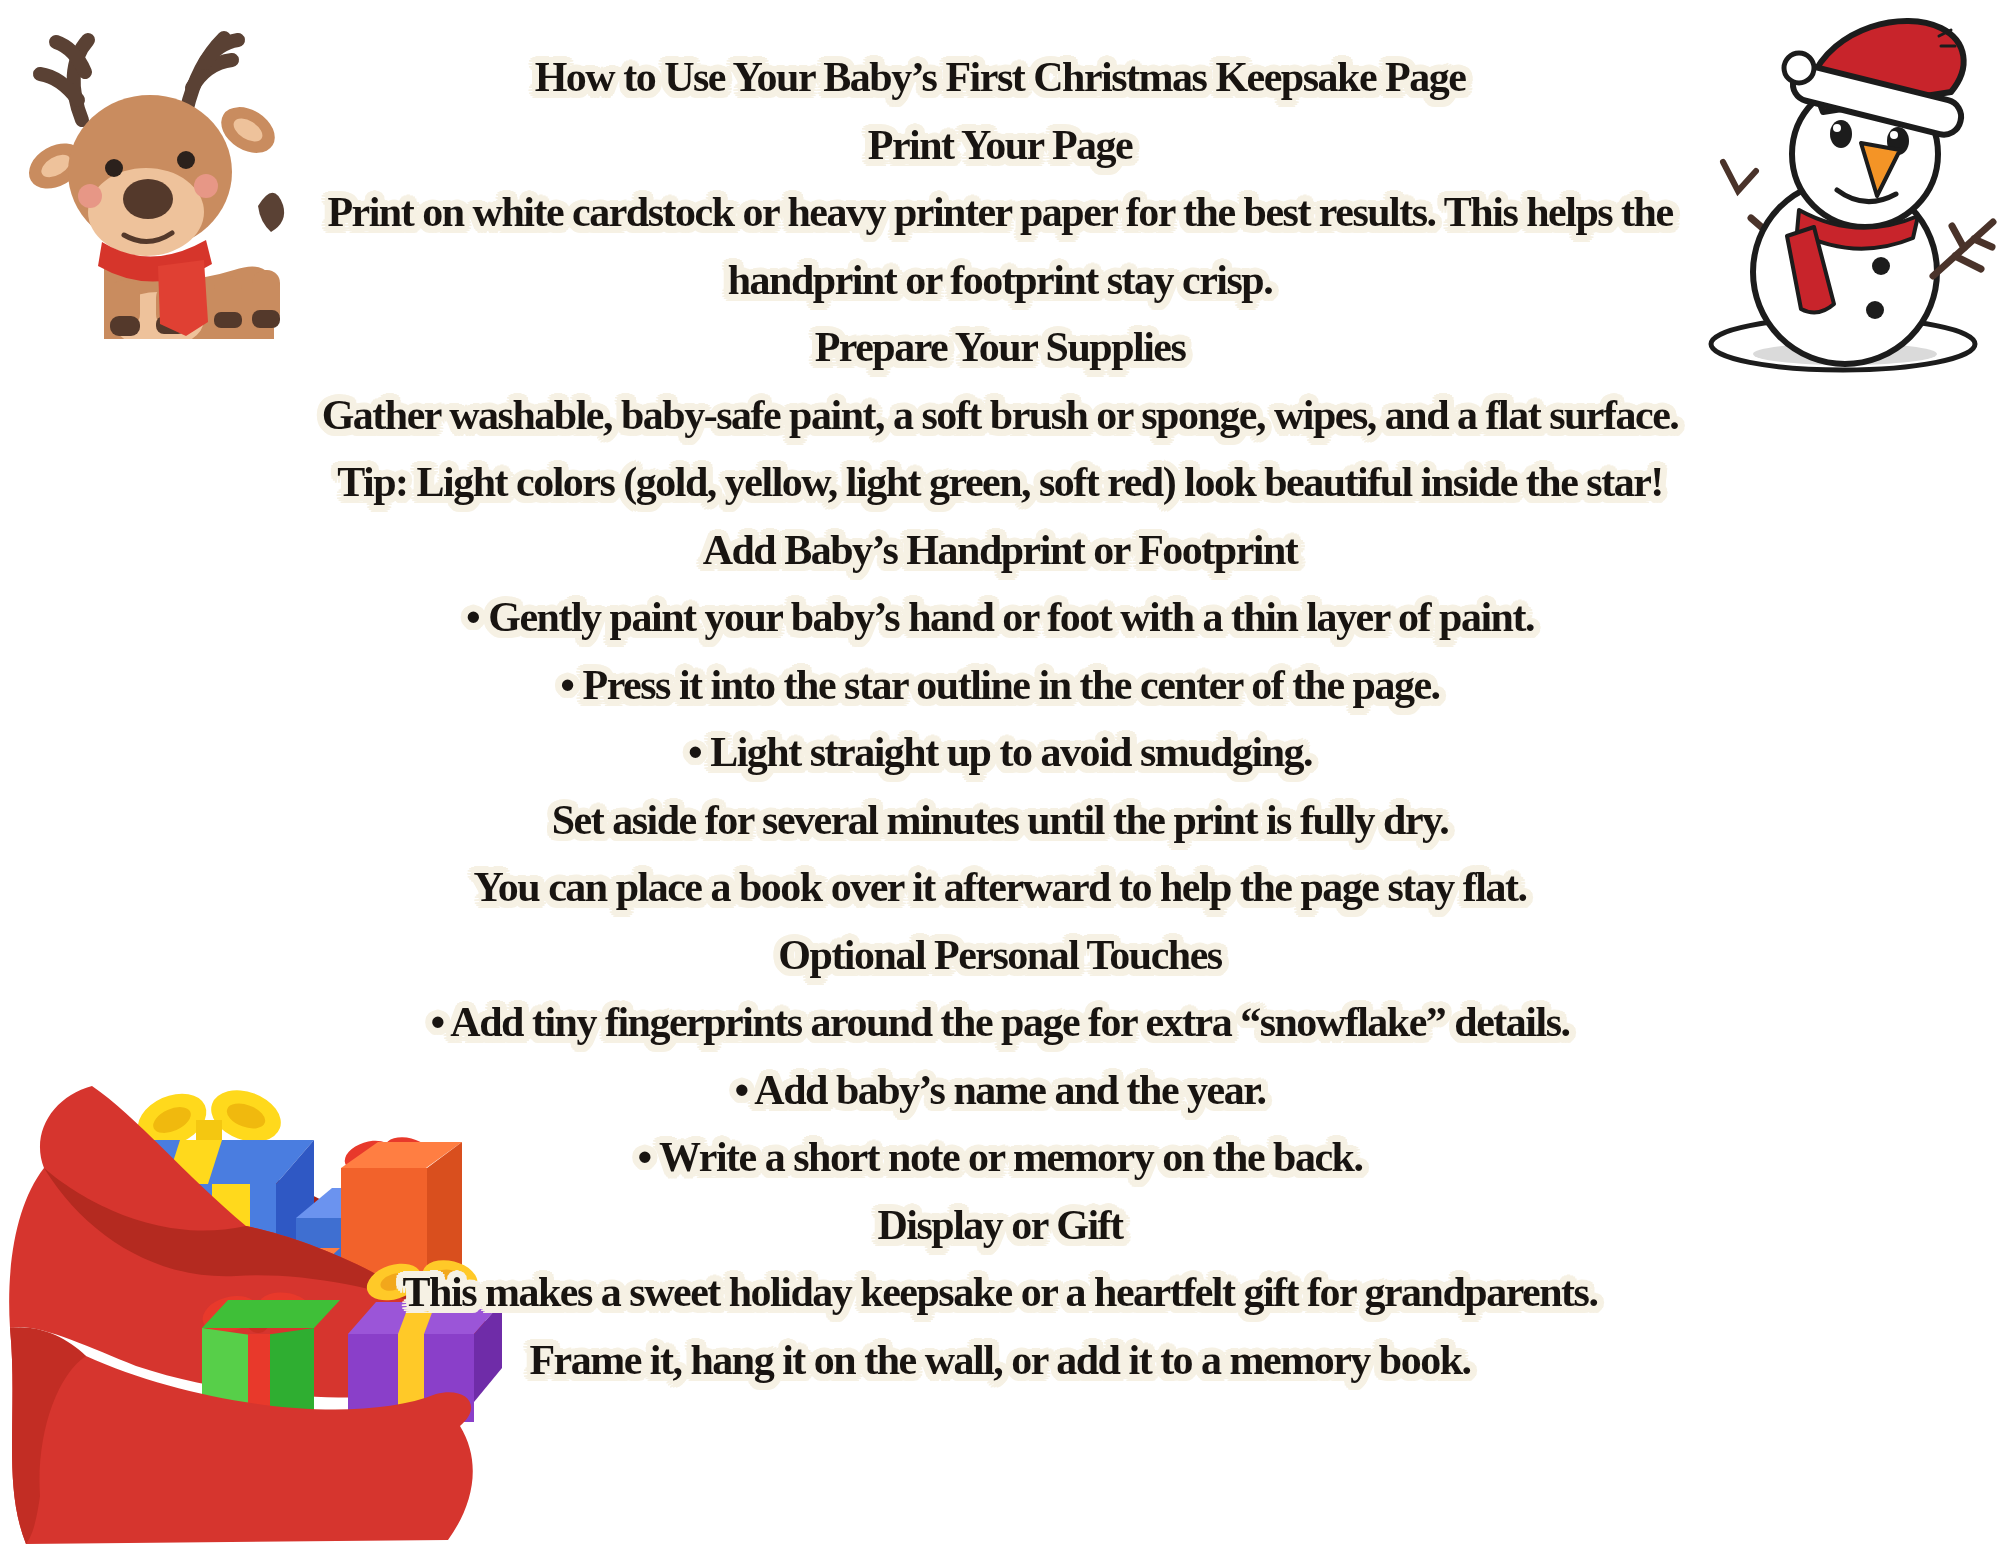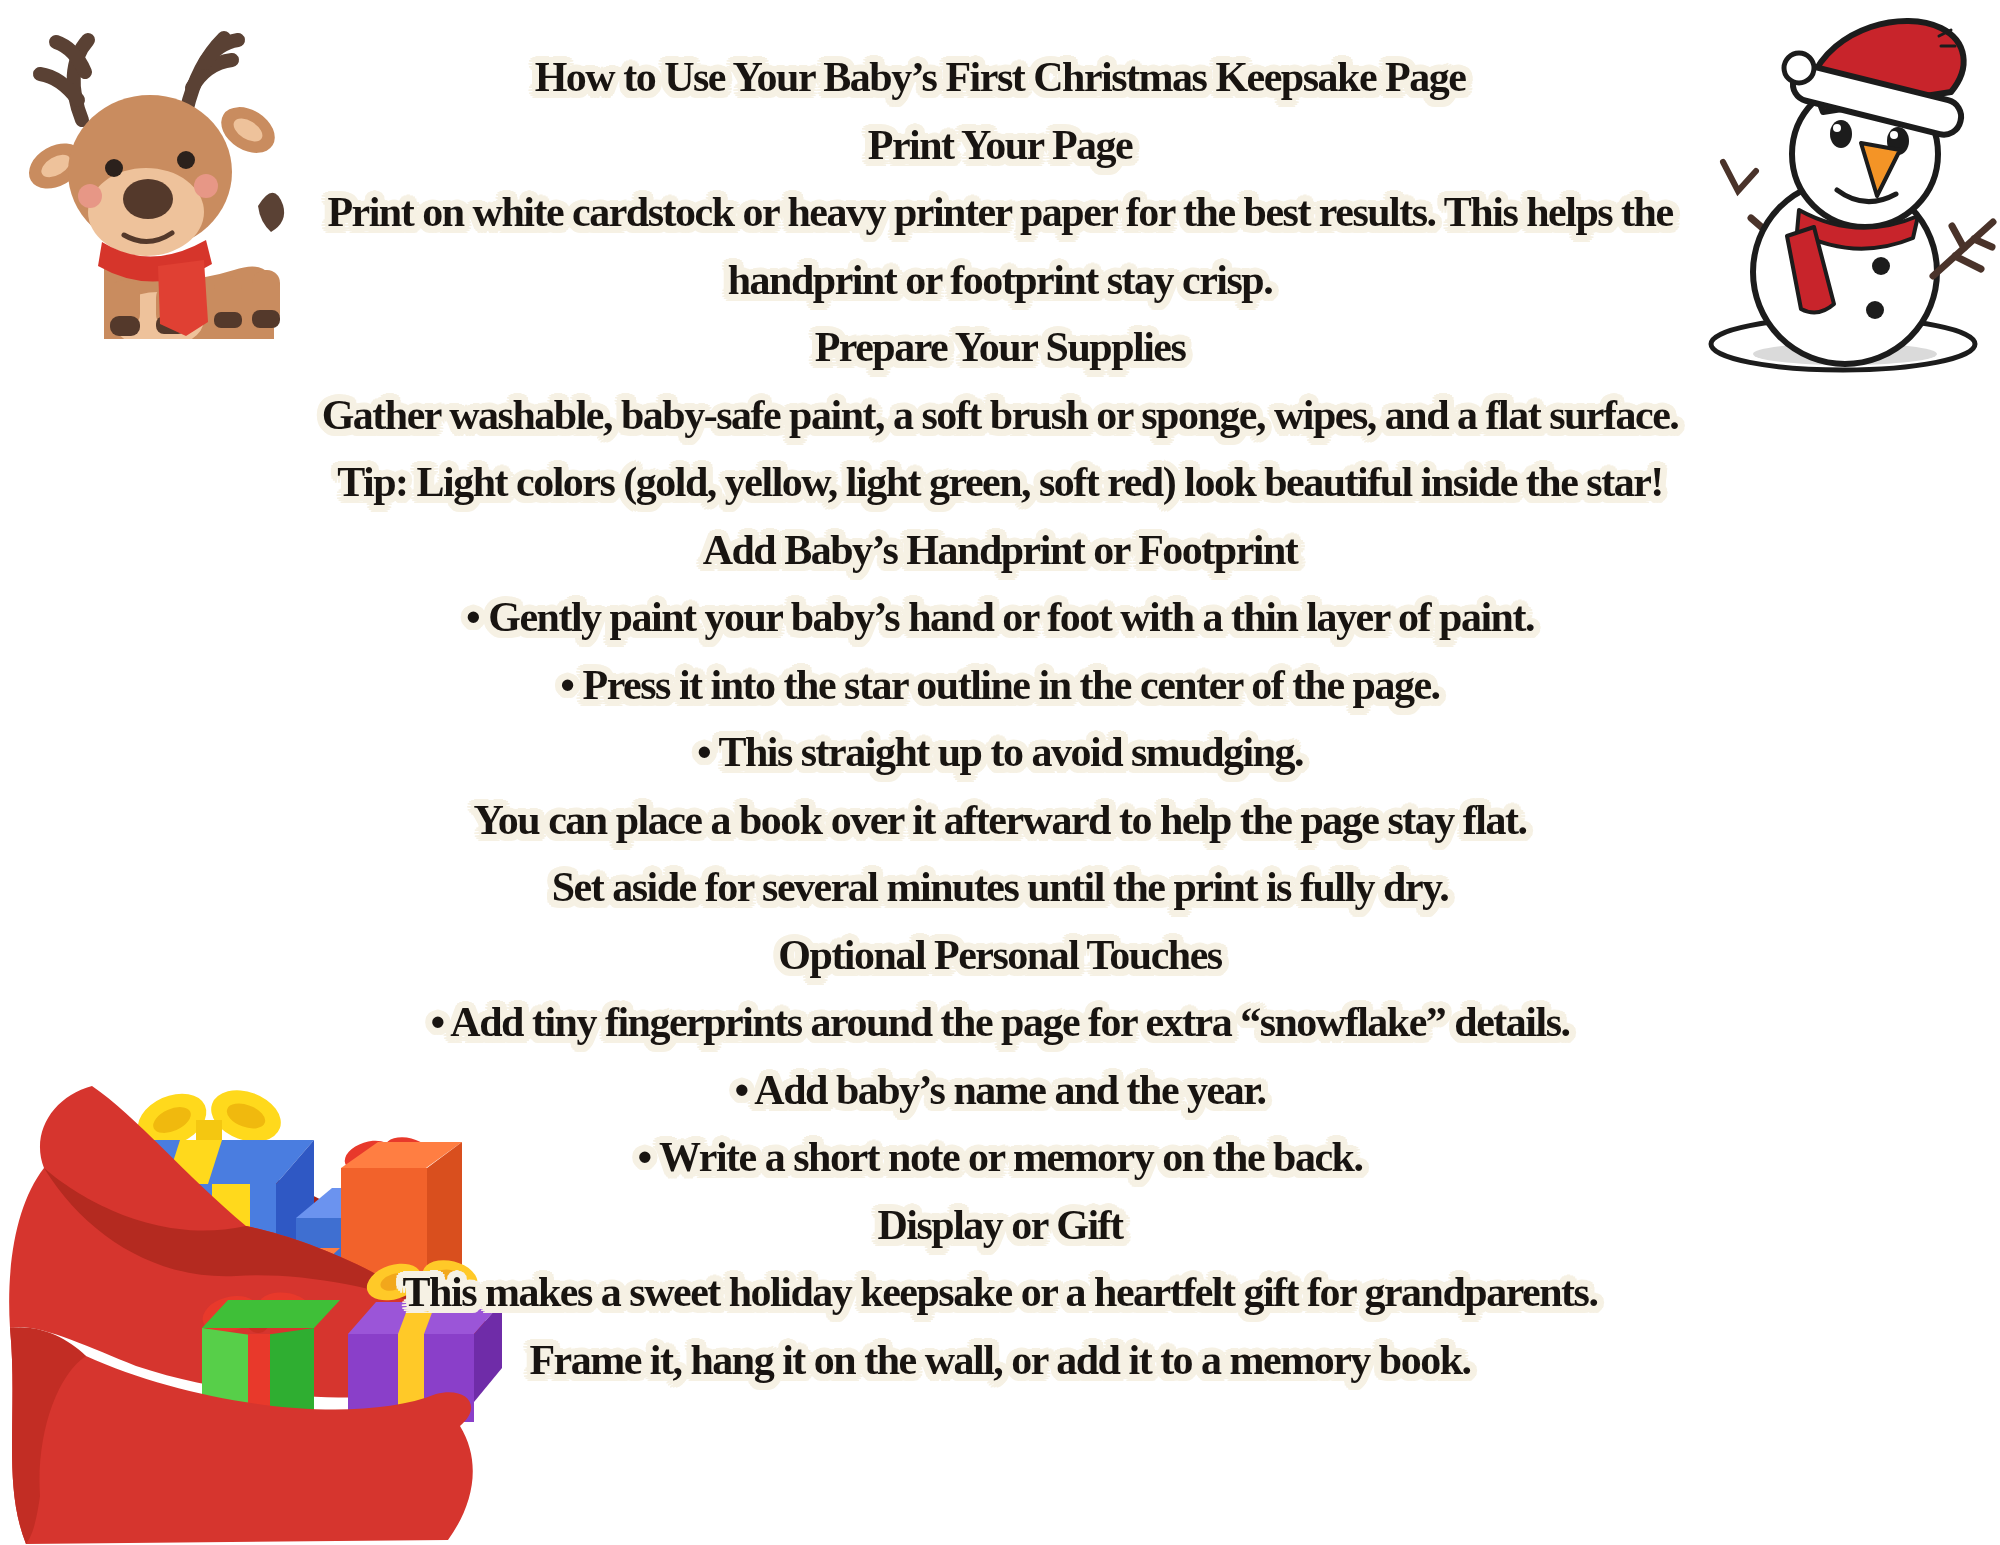--- a/index.html
+++ b/index.html
@@ -194,23 +194,23 @@
     <div class="line">How to Use Your Baby’s First Christmas Keepsake Page</div>
     <div class="line">Print Your Page</div>
     <div class="line">Print on white cardstock or heavy printer paper for the best results. This helps the</div>
     <div class="line">handprint or footprint stay crisp.</div>
     <div class="line">Prepare Your Supplies</div>
     <div class="line">Gather washable, baby-safe paint, a soft brush or sponge, wipes, and a flat surface.</div>
     <div class="line">Tip: Light colors (gold, yellow, light green, soft red) look beautiful inside the star!</div>
     <div class="line">Add Baby’s Handprint or Footprint</div>
     <div class="line">• Gently paint your baby’s hand or foot with a thin layer of paint.</div>
     <div class="line">• Press it into the star outline in the center of the page.</div>
-    <div class="line">• This straight up to avoid smudging.</div>
+    <div class="line">• Light straight up to avoid smudging.</div>
+    <div class="line">Set aside for several minutes until the print is fully dry.</div>
     <div class="line">You can place a book over it afterward to help the page stay flat.</div>
-    <div class="line">Set aside for several minutes until the print is fully dry.</div>
     <div class="line">Optional Personal Touches</div>
     <div class="line">• Add tiny fingerprints around the page for extra “snowflake” details.</div>
     <div class="line">• Add baby’s name and the year.</div>
     <div class="line">• Write a short note or memory on the back.</div>
     <div class="line">Display or Gift</div>
     <div class="line">This makes a sweet holiday keepsake or a heartfelt gift for grandparents.</div>
     <div class="line">Frame it, hang it on the wall, or add it to a memory book.</div>
   </div>
 
 </div>

